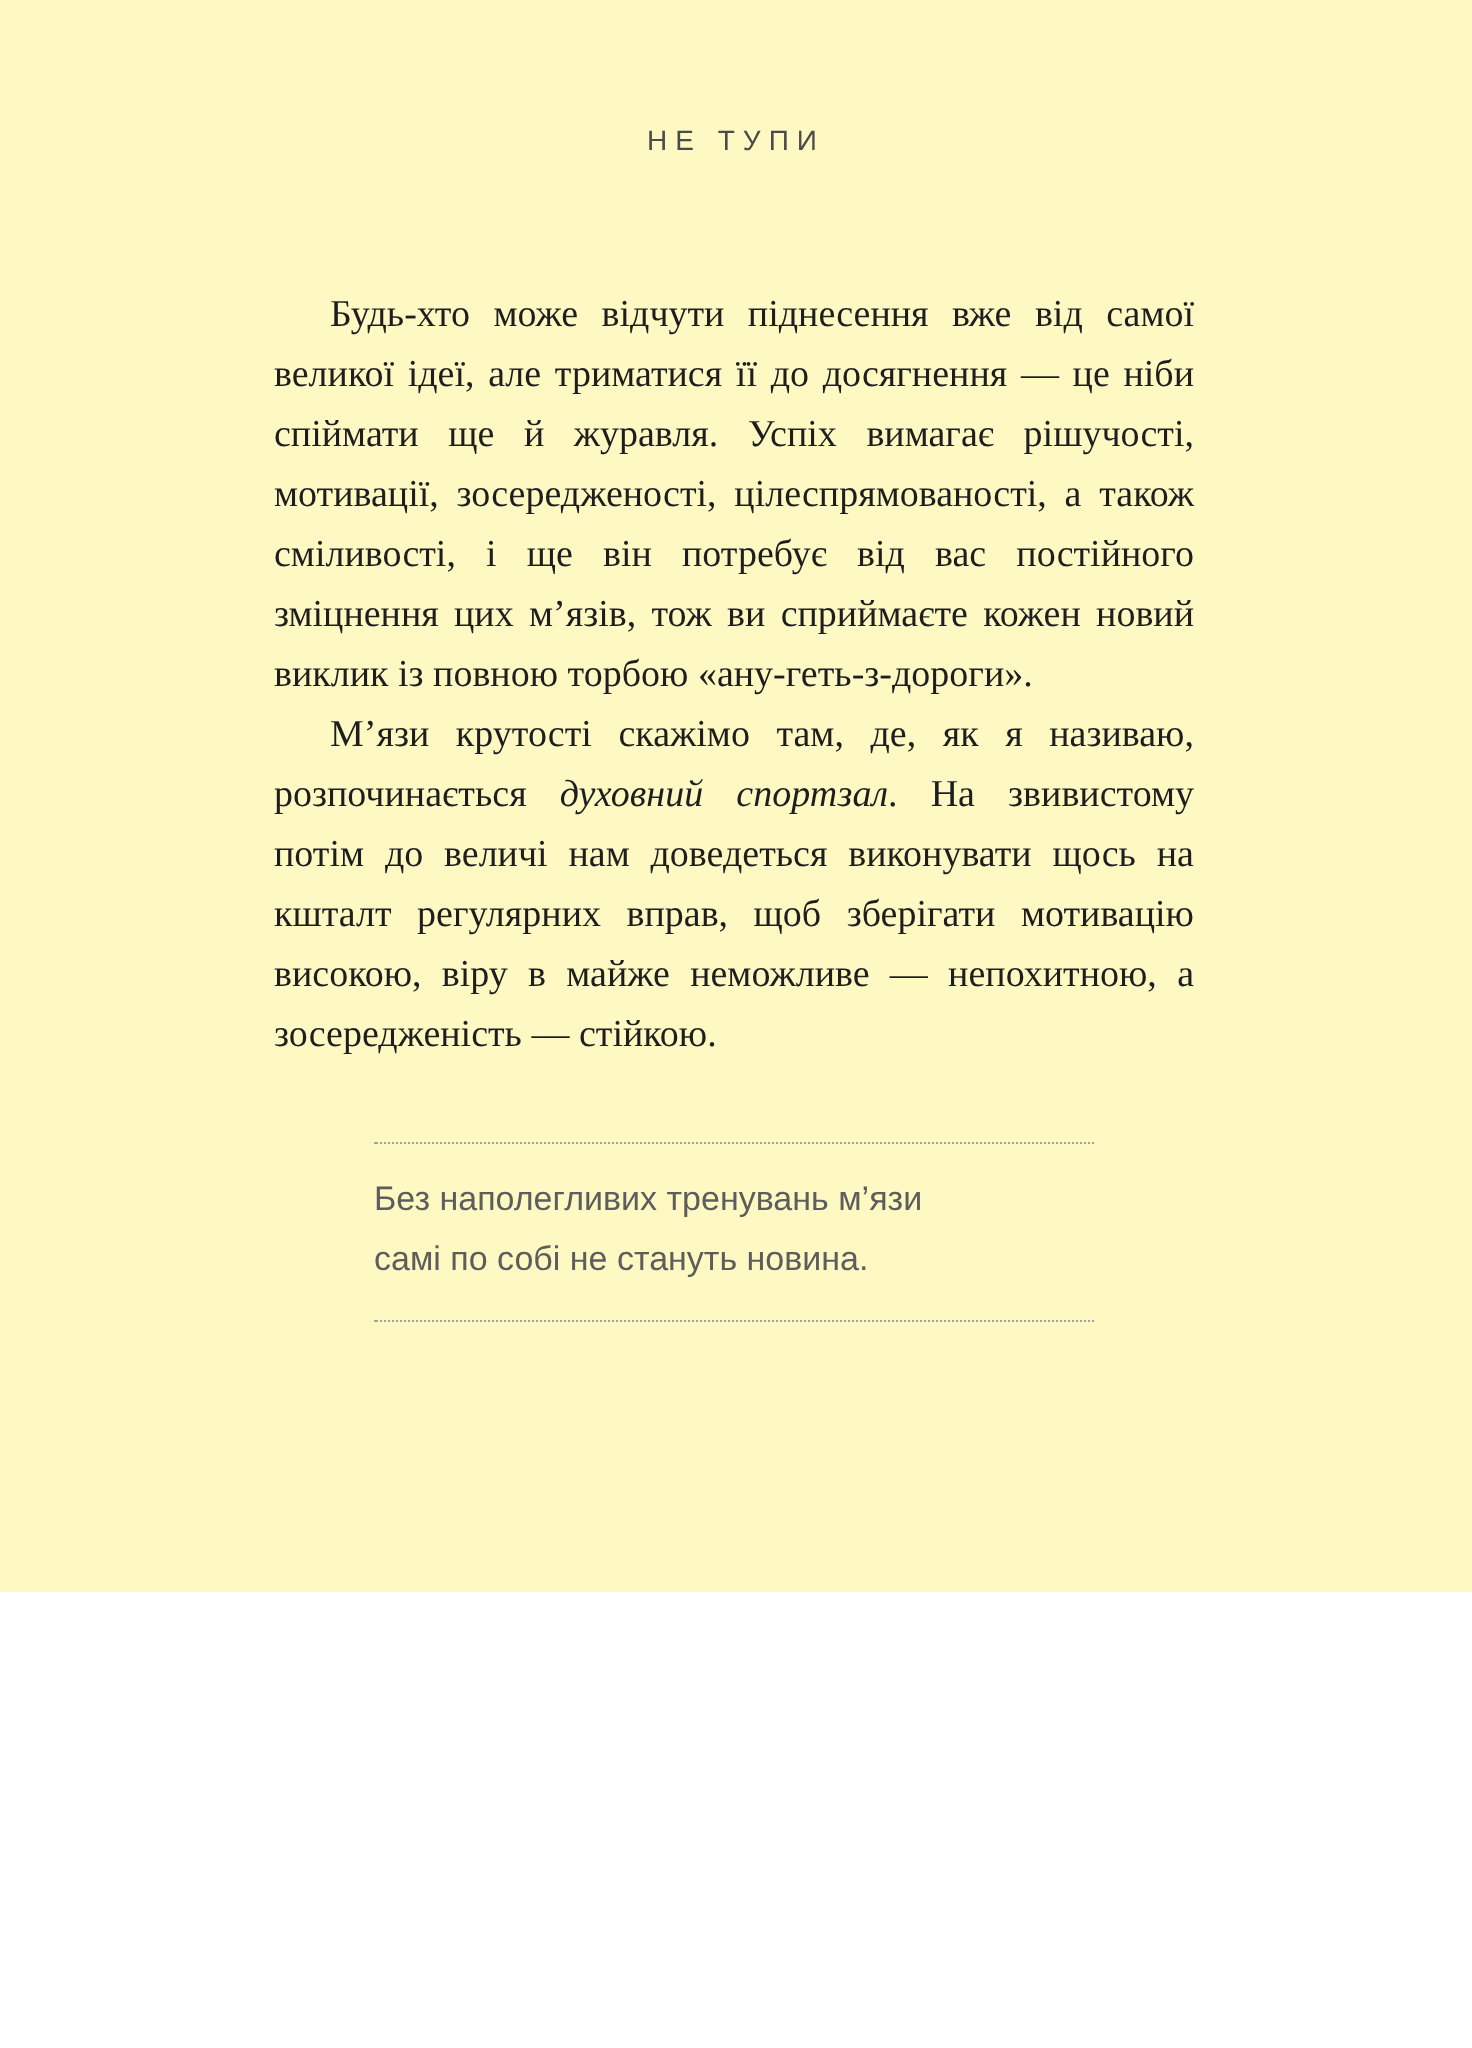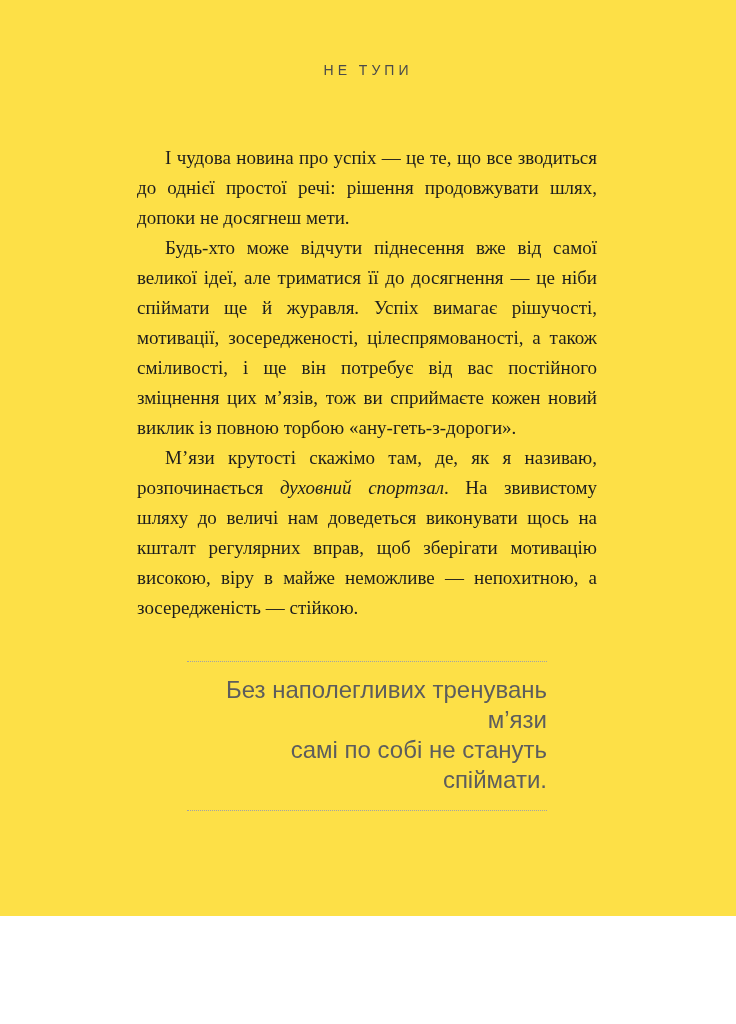--- a/index.html
+++ b/index.html
@@ -1,21 +1,21 @@
 <!DOCTYPE html>
 <html lang="uk"><head>
 <meta charset="utf-8">
 <style>
   html, body { margin: 0; padding: 0; }
   body { background: #ffffff; }
   .page {
     position: relative;
     width: 736px;
-    height: 916px;
-    background: #fde047;
+    height: 796px;
+    background: #fef9c3;
     color: #1e1e1e;
     overflow: hidden;
     font-family: "Liberation Serif", serif;
   }
   .running-head {
     position: absolute;
     top: 62px;
     left: 0;
     width: 736px;
     text-align: center;
@@ -42,25 +42,25 @@
   .para em { font-style: italic; }
   .quote-block {
     width: 360px;
     margin: 38px auto 44px auto;
     padding: 13px 0 15px 0;
     border-top: 1px dotted #a3a3a3;
     border-bottom: 1px dotted #a3a3a3;
   }
   .quote-line {
     font-family: "Liberation Sans", sans-serif;
-    font-size: 24px;
+    font-size: 17px;
     line-height: 30px;
     font-weight: 400;
     color: #5d5d5d;
-    text-align: right;
+    text-align: left;
   }
   .folio {
     position: absolute;
     top: 924px;
     left: 0;
     width: 736px;
     text-align: center;
     font-family: "Liberation Sans", sans-serif;
     font-size: 17px;
     color: #2e2e2e;
@@ -69,28 +69,27 @@
 </head>
 <body>
 
 <div class="page">
 
   <div class="running-head">НЕ ТУПИ</div>
 
   <div class="content">
 
     <div>
-        <p class="para"><span>І чудова новина про успіх — це те, що все зводиться до однієї простої речі: рішення продовжувати шлях, допоки не досягнеш мети.</span></p>
         <p class="para"><span>Будь-хто може відчути піднесення вже від самої великої ідеї, але триматися її до досягнення — це ніби спіймати ще й журавля. Успіх вимагає рішучості, мотивації, зосередженості, цілеспрямованості, а також сміливості, і ще він потребує від вас постійного зміцнення цих м’язів, тож ви сприймаєте кожен новий виклик із повною торбою «ану-геть-з-дороги».</span></p>
-        <p class="para"><span>М’язи крутості скажімо там, де, як я називаю, розпочинається </span><em>духовний спортзал</em><span>. На звивистому шляху до величі нам доведеться виконувати щось на кшталт регулярних вправ, щоб зберігати мотивацію високою, віру в майже неможливе — непохитною, а зосередженість — стійкою.</span></p>
+        <p class="para"><span>М’язи крутості скажімо там, де, як я називаю, розпочинається </span><em>духовний спортзал</em><span>. На звивистому потім до величі нам доведеться виконувати щось на кшталт регулярних вправ, щоб зберігати мотивацію високою, віру в майже неможливе — непохитною, а зосередженість — стійкою.</span></p>
       </div>
 
     <div class="quote-block">
       <div class="quote-line">Без наполегливих тренувань м’язи</div>
-      <div class="quote-line">самі по собі не стануть спіймати.</div>
+      <div class="quote-line">самі по собі не стануть новина.</div>
     </div>
 
 
   </div>
 
   <div class="folio">9</div>
 
 </div>
 
 </body></html>

